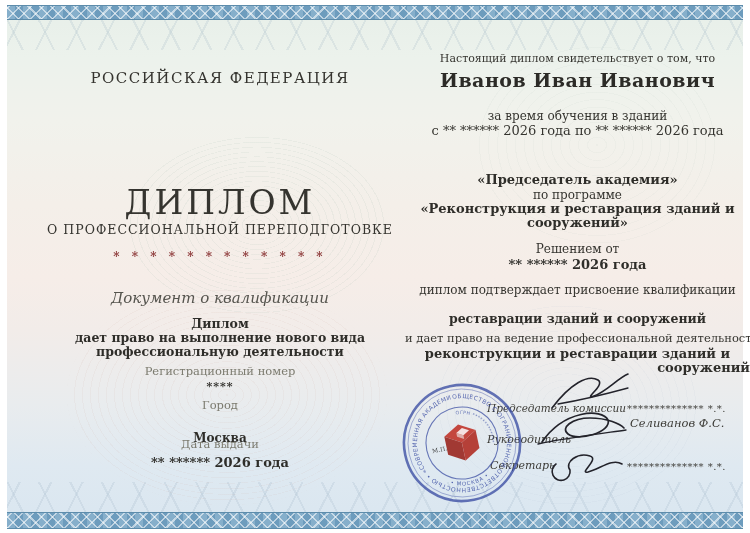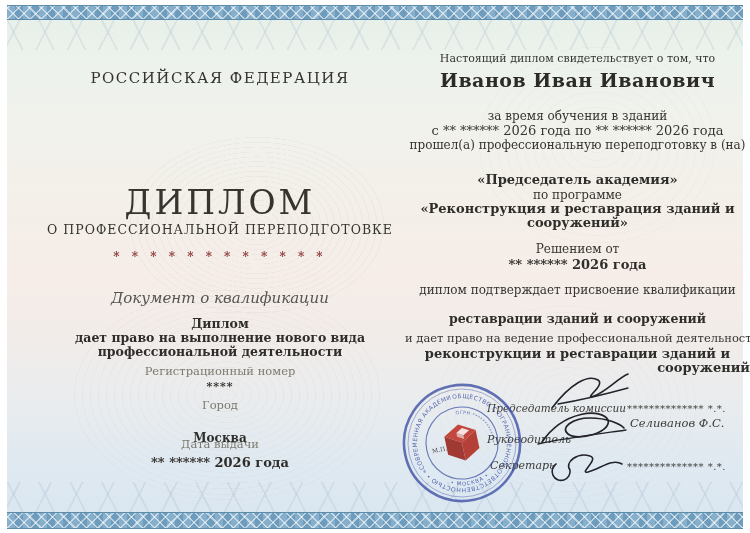--- a/index.html
+++ b/index.html
@@ -70,33 +70,32 @@
     <div class="rosette r4"></div>
   </div>
 
   <div class="t lcol" style="top:70px; font-size:15px; letter-spacing:1.5px;">РОССИЙСКАЯ ФЕДЕРАЦИЯ</div>
   <div class="t lcol" style="top:184px; font-size:33px; letter-spacing:3px;">ДИПЛОМ</div>
   <div class="t lcol" style="top:223px; font-size:12.5px; letter-spacing:1px;">О ПРОФЕССИОНАЛЬНОЙ ПЕРЕПОДГОТОВКЕ</div>
   <div class="t lcol stars" style="top:251px; font-size:12px; font-weight:bold;">* * * * * * * * * * * *</div>
   <div class="t lcol it" style="top:290px; font-size:15px; color:#55544e;">Документ о квалификации</div>
   <div class="t lcol b" style="top:317px; font-size:12.5px;">Диплом</div>
   <div class="t lcol b" style="top:331px; font-size:12.5px;">дает право на выполнение нового вида</div>
-  <div class="t lcol b" style="top:345px; font-size:12.5px;">профессиональной деятельности</div>
+  <div class="t lcol b" style="top:345px; font-size:12.5px;">профессиональную деятельности</div>
   <div class="t lcol muted" style="top:365px; font-size:11.5px;">Регистрационный номер</div>
   <div class="t lcol b" style="top:381px; font-size:11px; letter-spacing:1px;">****</div>
   <div class="t lcol muted" style="top:399px; font-size:11.5px;">Город</div>
   <div class="t lcol b" style="top:432px; font-size:12px;text-align:center;">Москва</div>
   <div class="t lcol muted" style="top:438px; font-size:11.5px;">Дата выдачи</div>
   <div class="t lcol b" style="top:456px; font-size:13px;">** ****** 2026 года</div>
 
   <div class="t rcol" style="top:53px; font-size:11px;">Настоящий диплом свидетельствует о том, что</div>
   <div class="t rcol" style="top:70px; font-size:19px; font-weight:600; letter-spacing:0.5px; color:#2c2b27;">Иванов Иван Иванович</div>
   <div class="t rcol" style="top:110px; font-size:12px;">за время обучения в зданий</div>
   <div class="t rcol" style="top:124px; font-size:13px;">с ** ****** 2026 года по ** ****** 2026 года</div>
-  <div class="t rcol" style="top:139px; font-size:12px;">прошел(а) профессиональную переподготовку в (на)</div>
   <div class="t rcol b" style="top:173px; font-size:13px;">«Председатель академия»</div>
   <div class="t rcol b" style="top:202px; font-size:13px;">«Реконструкция и реставрация зданий и</div>
   <div class="t rcol" style="top:189px; font-size:12px;">по программе</div>
   <div class="t rcol b" style="top:216px; font-size:13px;">сооружений»</div>
   <div class="t rcol" style="top:243px; font-size:12px;">Решением от</div>
   <div class="t rcol b" style="top:258px; font-size:13px;">** ****** 2026 года</div>
   <div class="t rcol" style="top:284px; font-size:12px;">диплом подтверждает присвоение квалификации</div>
   <div class="t rcol b" style="top:312px; font-size:12.5px;">реставрации зданий и сооружений</div>
   <div class="t rcol nowrap" style="top:332px; font-size:11.5px;">и дает право на ведение профессиональной деятельности в сфере</div>
   <div class="t rcol b" style="top:347px; font-size:13px;">реконструкции и реставрации зданий и</div>

